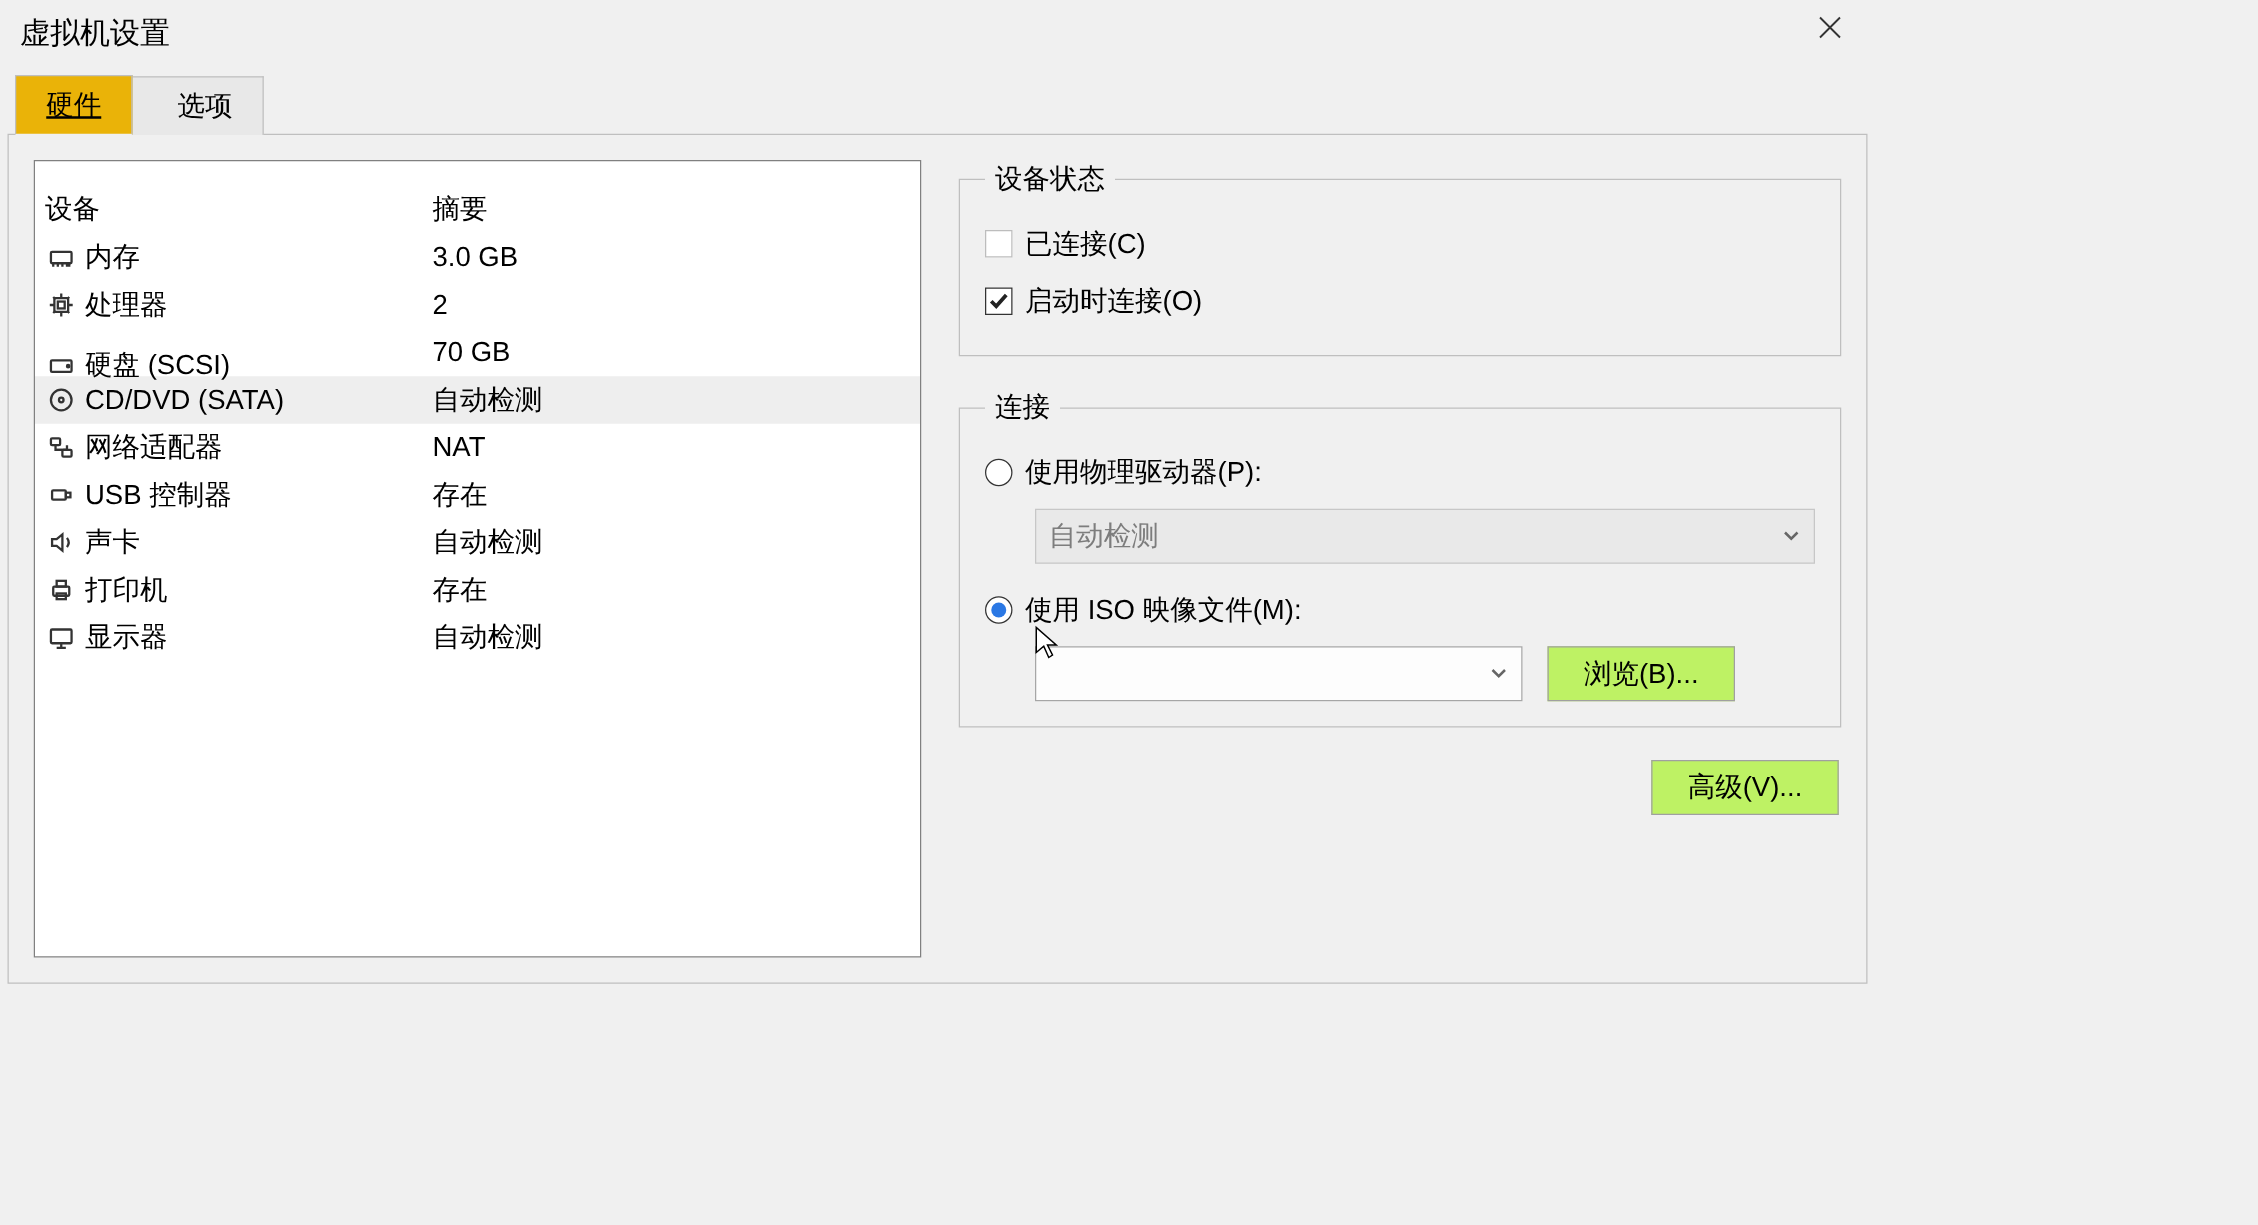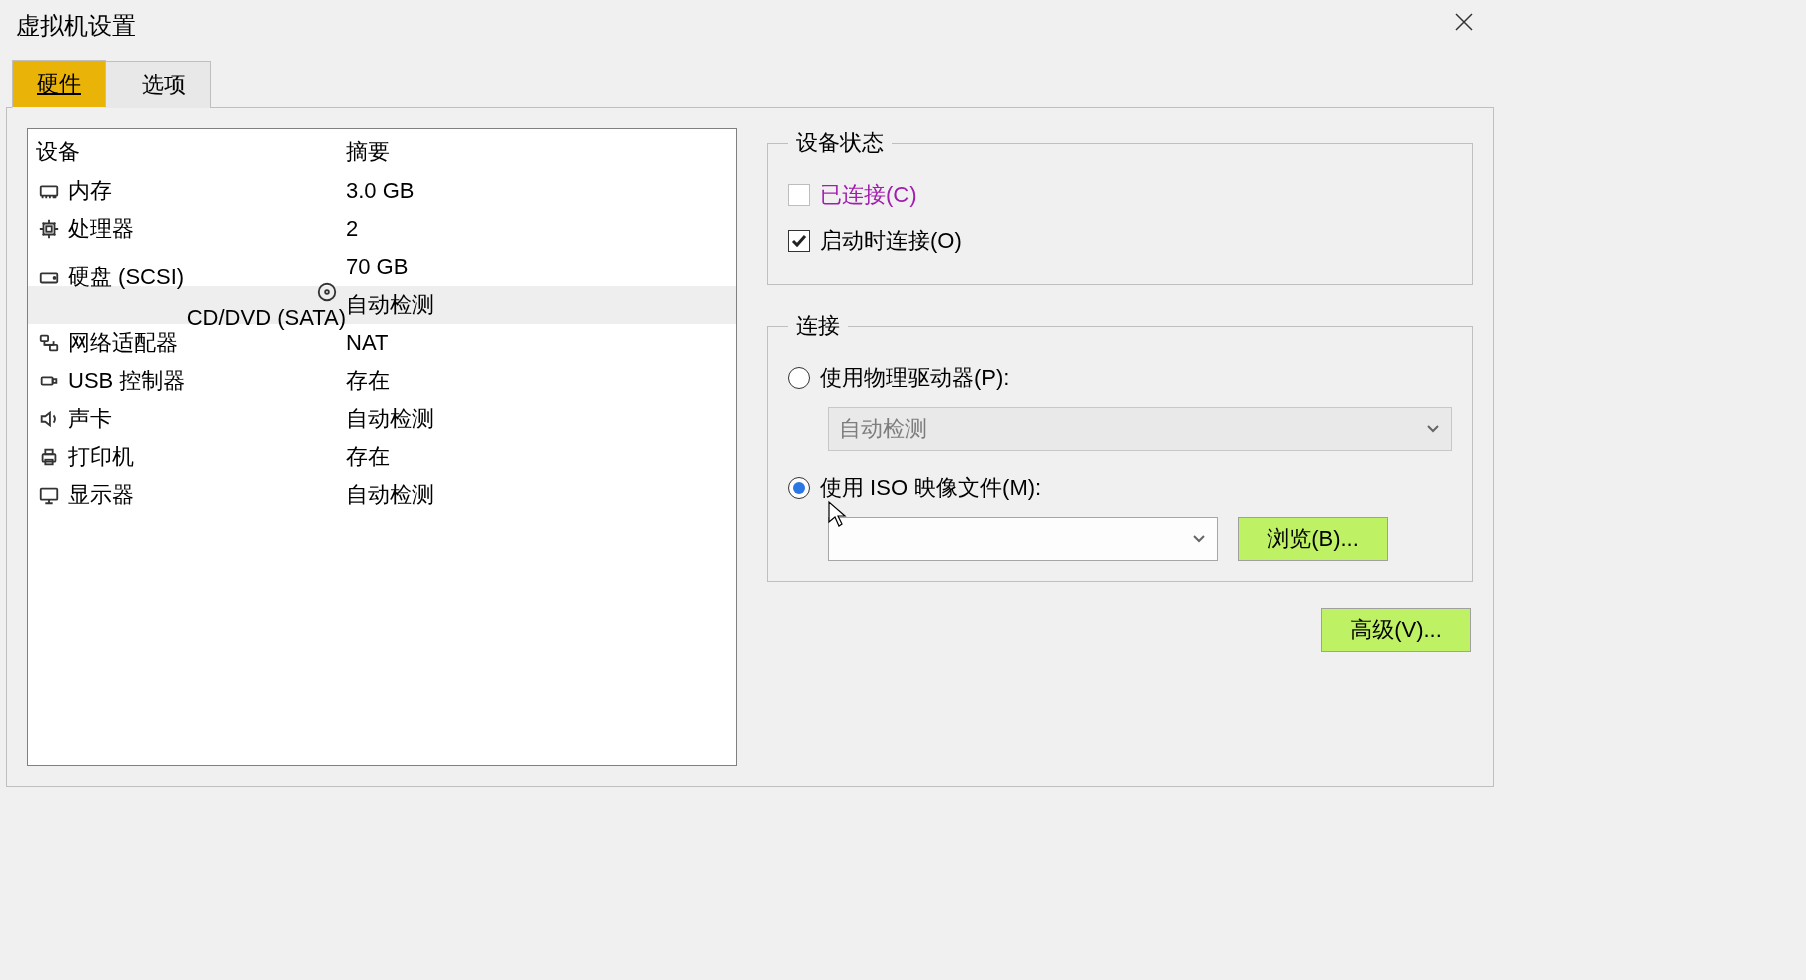--- a/index.html
+++ b/index.html
@@ -62,21 +62,21 @@
 
   .device-table {
     flex: 0 0 710px;
     border: 1px solid #808080;
     background: #fff;
     padding: 0;
   }
   .dt-header {
     display: flex;
     border-bottom: 1px solid transparent;
-    padding: 8px 8px 4px 8px;
+    padding: 23px 8px 4px 8px;
   }
   .dt-col1 { flex: 0 0 310px; }
   .dt-col2 { flex: 1; }
   .dt-row {
     display: flex;
     align-items: center;
     padding: 4px 8px;
     height: 38px;
   }
   .dt-row.selected { background: #eeeeee; }
@@ -94,21 +94,21 @@
     margin: 0 0 26px 0;
   }
   legend { padding: 0 8px; font-size: 22px; }
 
   .check-row, .radio-row {
     display: flex;
     align-items: center;
     gap: 10px;
     padding: 8px 0 8px 0;
   }
-  .check-row.disabled { color: #a21caf; }
+  .check-row.disabled { color: #000000; }
   .checkbox {
     width: 22px; height: 22px;
     border: 1.5px solid #333;
     display: inline-flex; align-items: center; justify-content: center;
     background: #fff;
   }
   .check-row.disabled .checkbox { border-color: #bdbdbd; }
   .checkbox.checked svg { width: 16px; height: 16px; stroke: #222; stroke-width: 3; fill: none; }
   .radio {
     width: 22px; height: 22px; border-radius: 50%;
@@ -220,21 +220,21 @@
                 <svg viewBox="0 0 24 24">
                   <rect x="3" y="8" width="18" height="10" rx="1"></rect>
                   <circle cx="18" cy="13" r="1" fill="#333"></circle>
                 </svg>
               </span>
               <span>硬盘 (SCSI)</span>
             </div>
             <div class="dt-col2">70 GB</div>
           </div>
           <div class="dt-row selected">
-            <div class="dt-col1" style="display: flex; align-items: flex-end; flex-direction: column;">
+            <div class="dt-col1" style="display: flex; align-items: flex-start;">
               <span class="dt-icon">
                 <svg viewBox="0 0 24 24">
                   <circle cx="12" cy="12" r="9"></circle>
                   <circle cx="12" cy="12" r="2"></circle>
                 </svg>
               </span>
               <span>CD/DVD (SATA)</span>
             </div>
             <div class="dt-col2">自动检测</div>
           </div>

